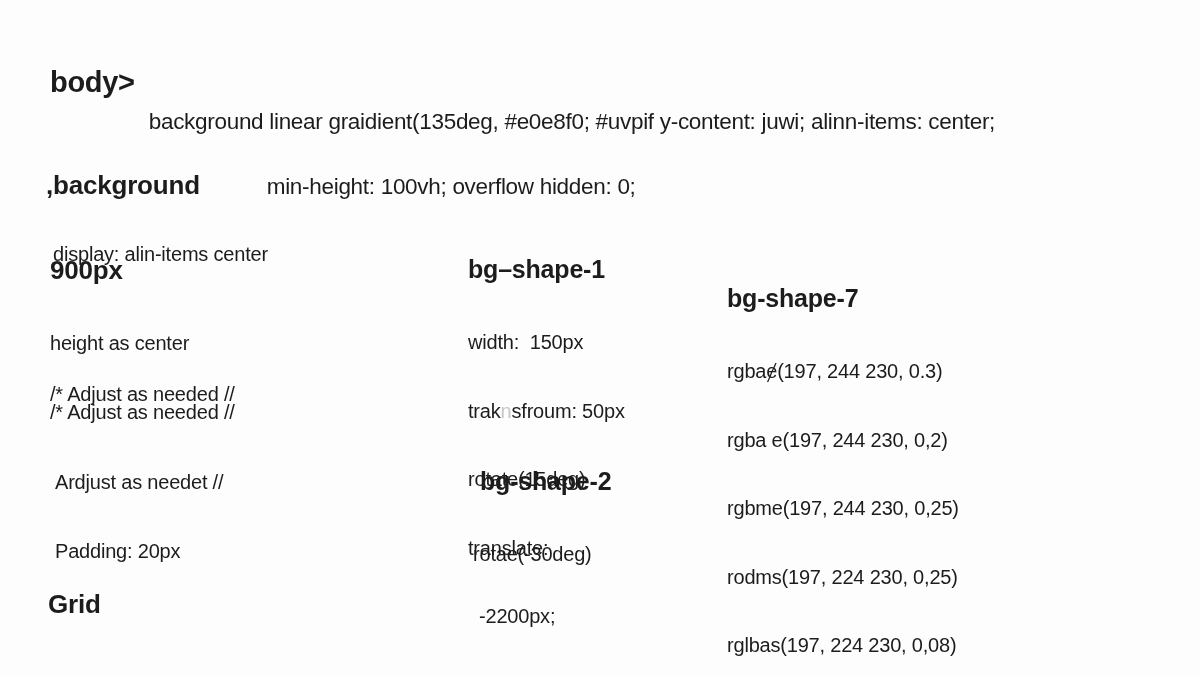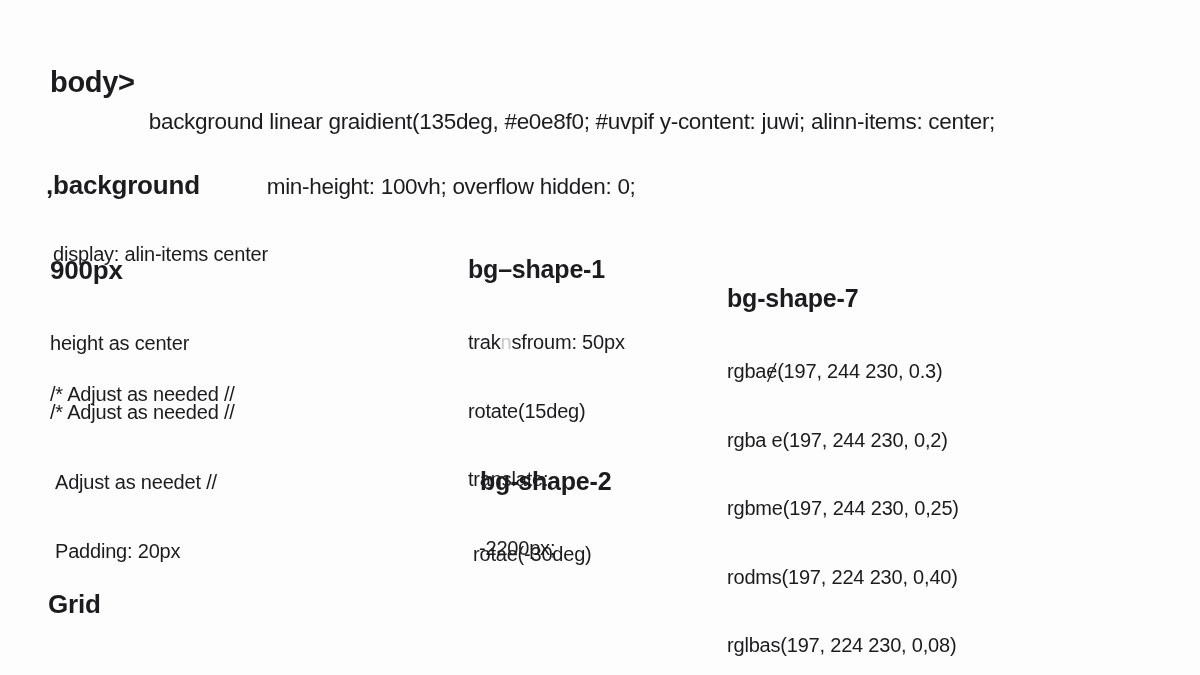--- a/index.html
+++ b/index.html
@@ -47,45 +47,46 @@
     <div class="hline gap6">900px</div>
     <div class="line">height as center</div>
     <div class="line">/* Adjust as needed //</div>
   </div>
 
   <div class="block" style="left:50px;top:342px;">
     <div class="line">/* Adjust as needed //</div>
   </div>
 
   <div class="block" style="left:48px;top:430px;">
-    <div class="line indent1">Adjust as needet //</div>
+    <div class="line indent1">Ardjust as needet //</div>
     <div class="line indent1">Padding: 20px</div>
   </div>
 
   <div class="block" style="left:48px;top:552px;">
     <div class="hline">Grid</div>
   </div>
 
   <div class="block" style="left:468px;top:217px;">
     <div class="hline sm gap6">bg–shape-1</div>
+    <div class="line">width:  150px</div>
     <div class="line"><span>trak</span><span class="ghost">n</span><span>sfroum: 50px</span></div>
     <div class="line">rotate(15deg)</div>
     <div class="line">translate:</div>
     <div class="line indent2">-2200px;</div>
   </div>
 
   <div class="block" style="left:473px;top:429px;">
     <div class="hline sm gap6 indent1">bg-shape-2</div>
     <div class="line">rotae(-30deg)</div>
   </div>
 
   <div class="block" style="left:727px;top:246px;">
     <div class="hline sm gap6">bg-shape-7</div>
     <div class="line">rgbaɇ(197, 244 230, 0.3)</div>
     <div class="line">rgba e(197, 244 230, 0,2)</div>
     <div class="line">rgbme(197, 244 230, 0,25)</div>
-    <div class="line">rodms(197, 224 230, 0,40)</div>
+    <div class="line">rodms(197, 224 230, 0,25)</div>
     <div class="line">rglbas(197, 224 230, 0,08)</div>
     
     
   </div>
 
 </div>
 
 </body></html>

